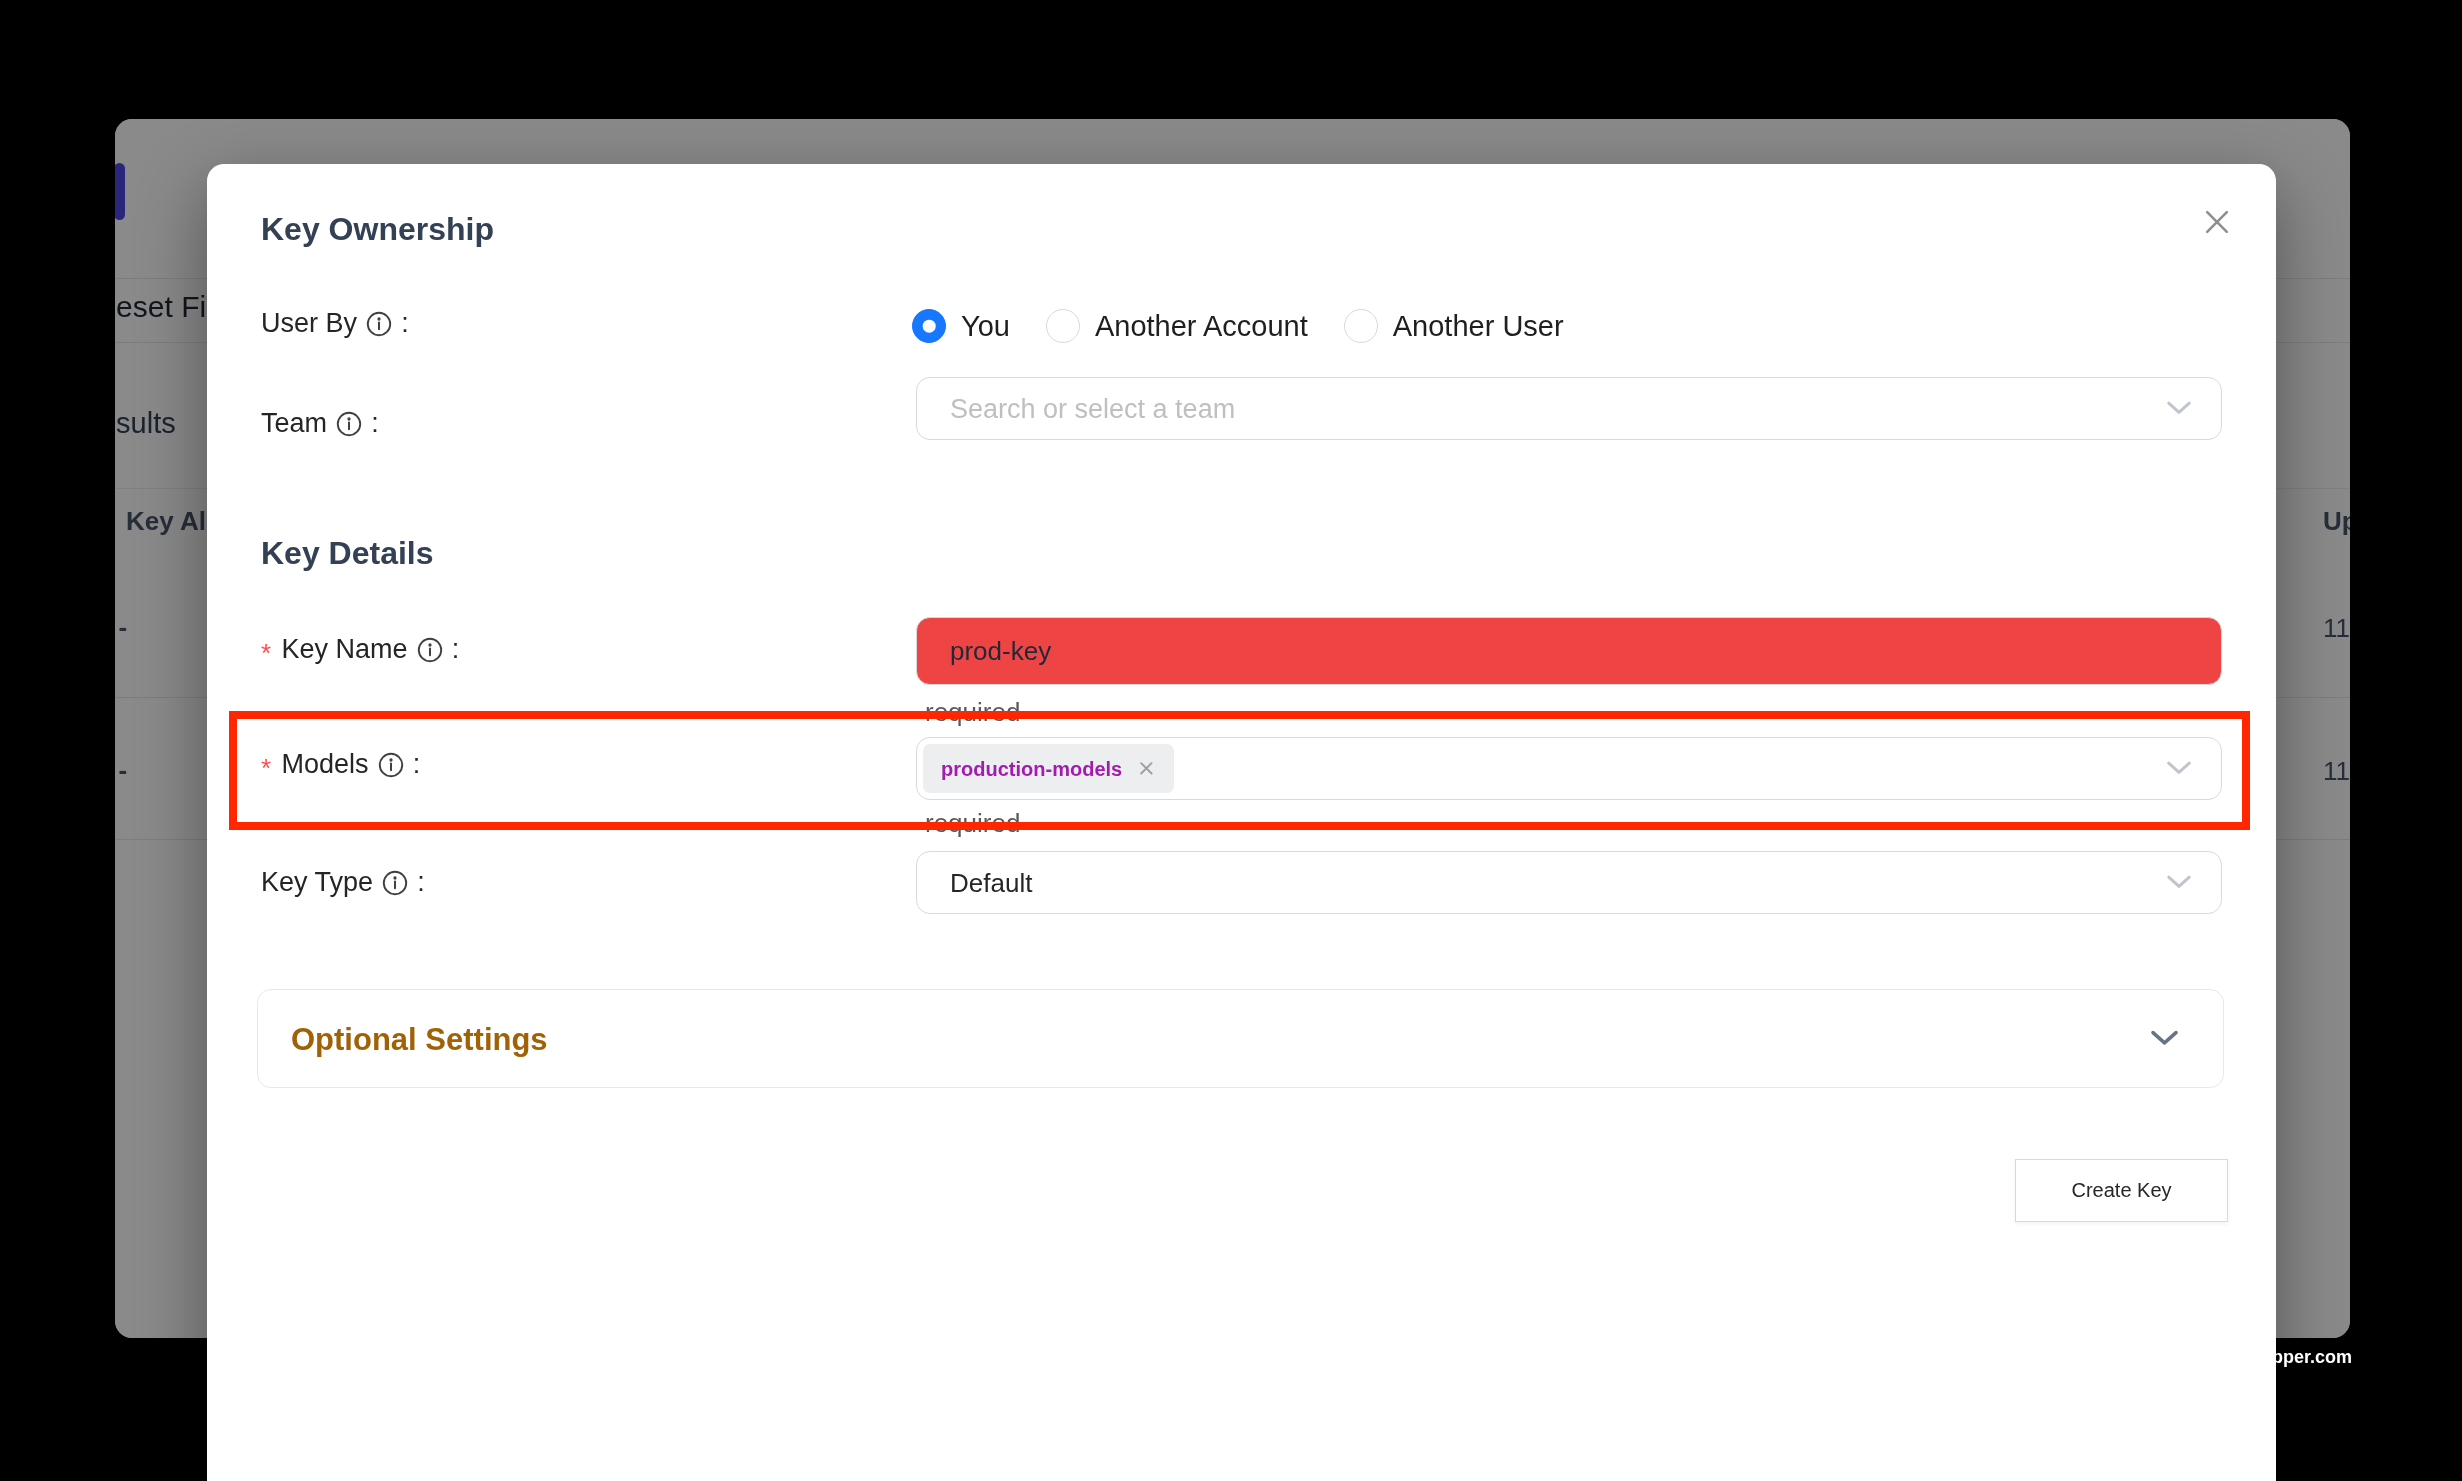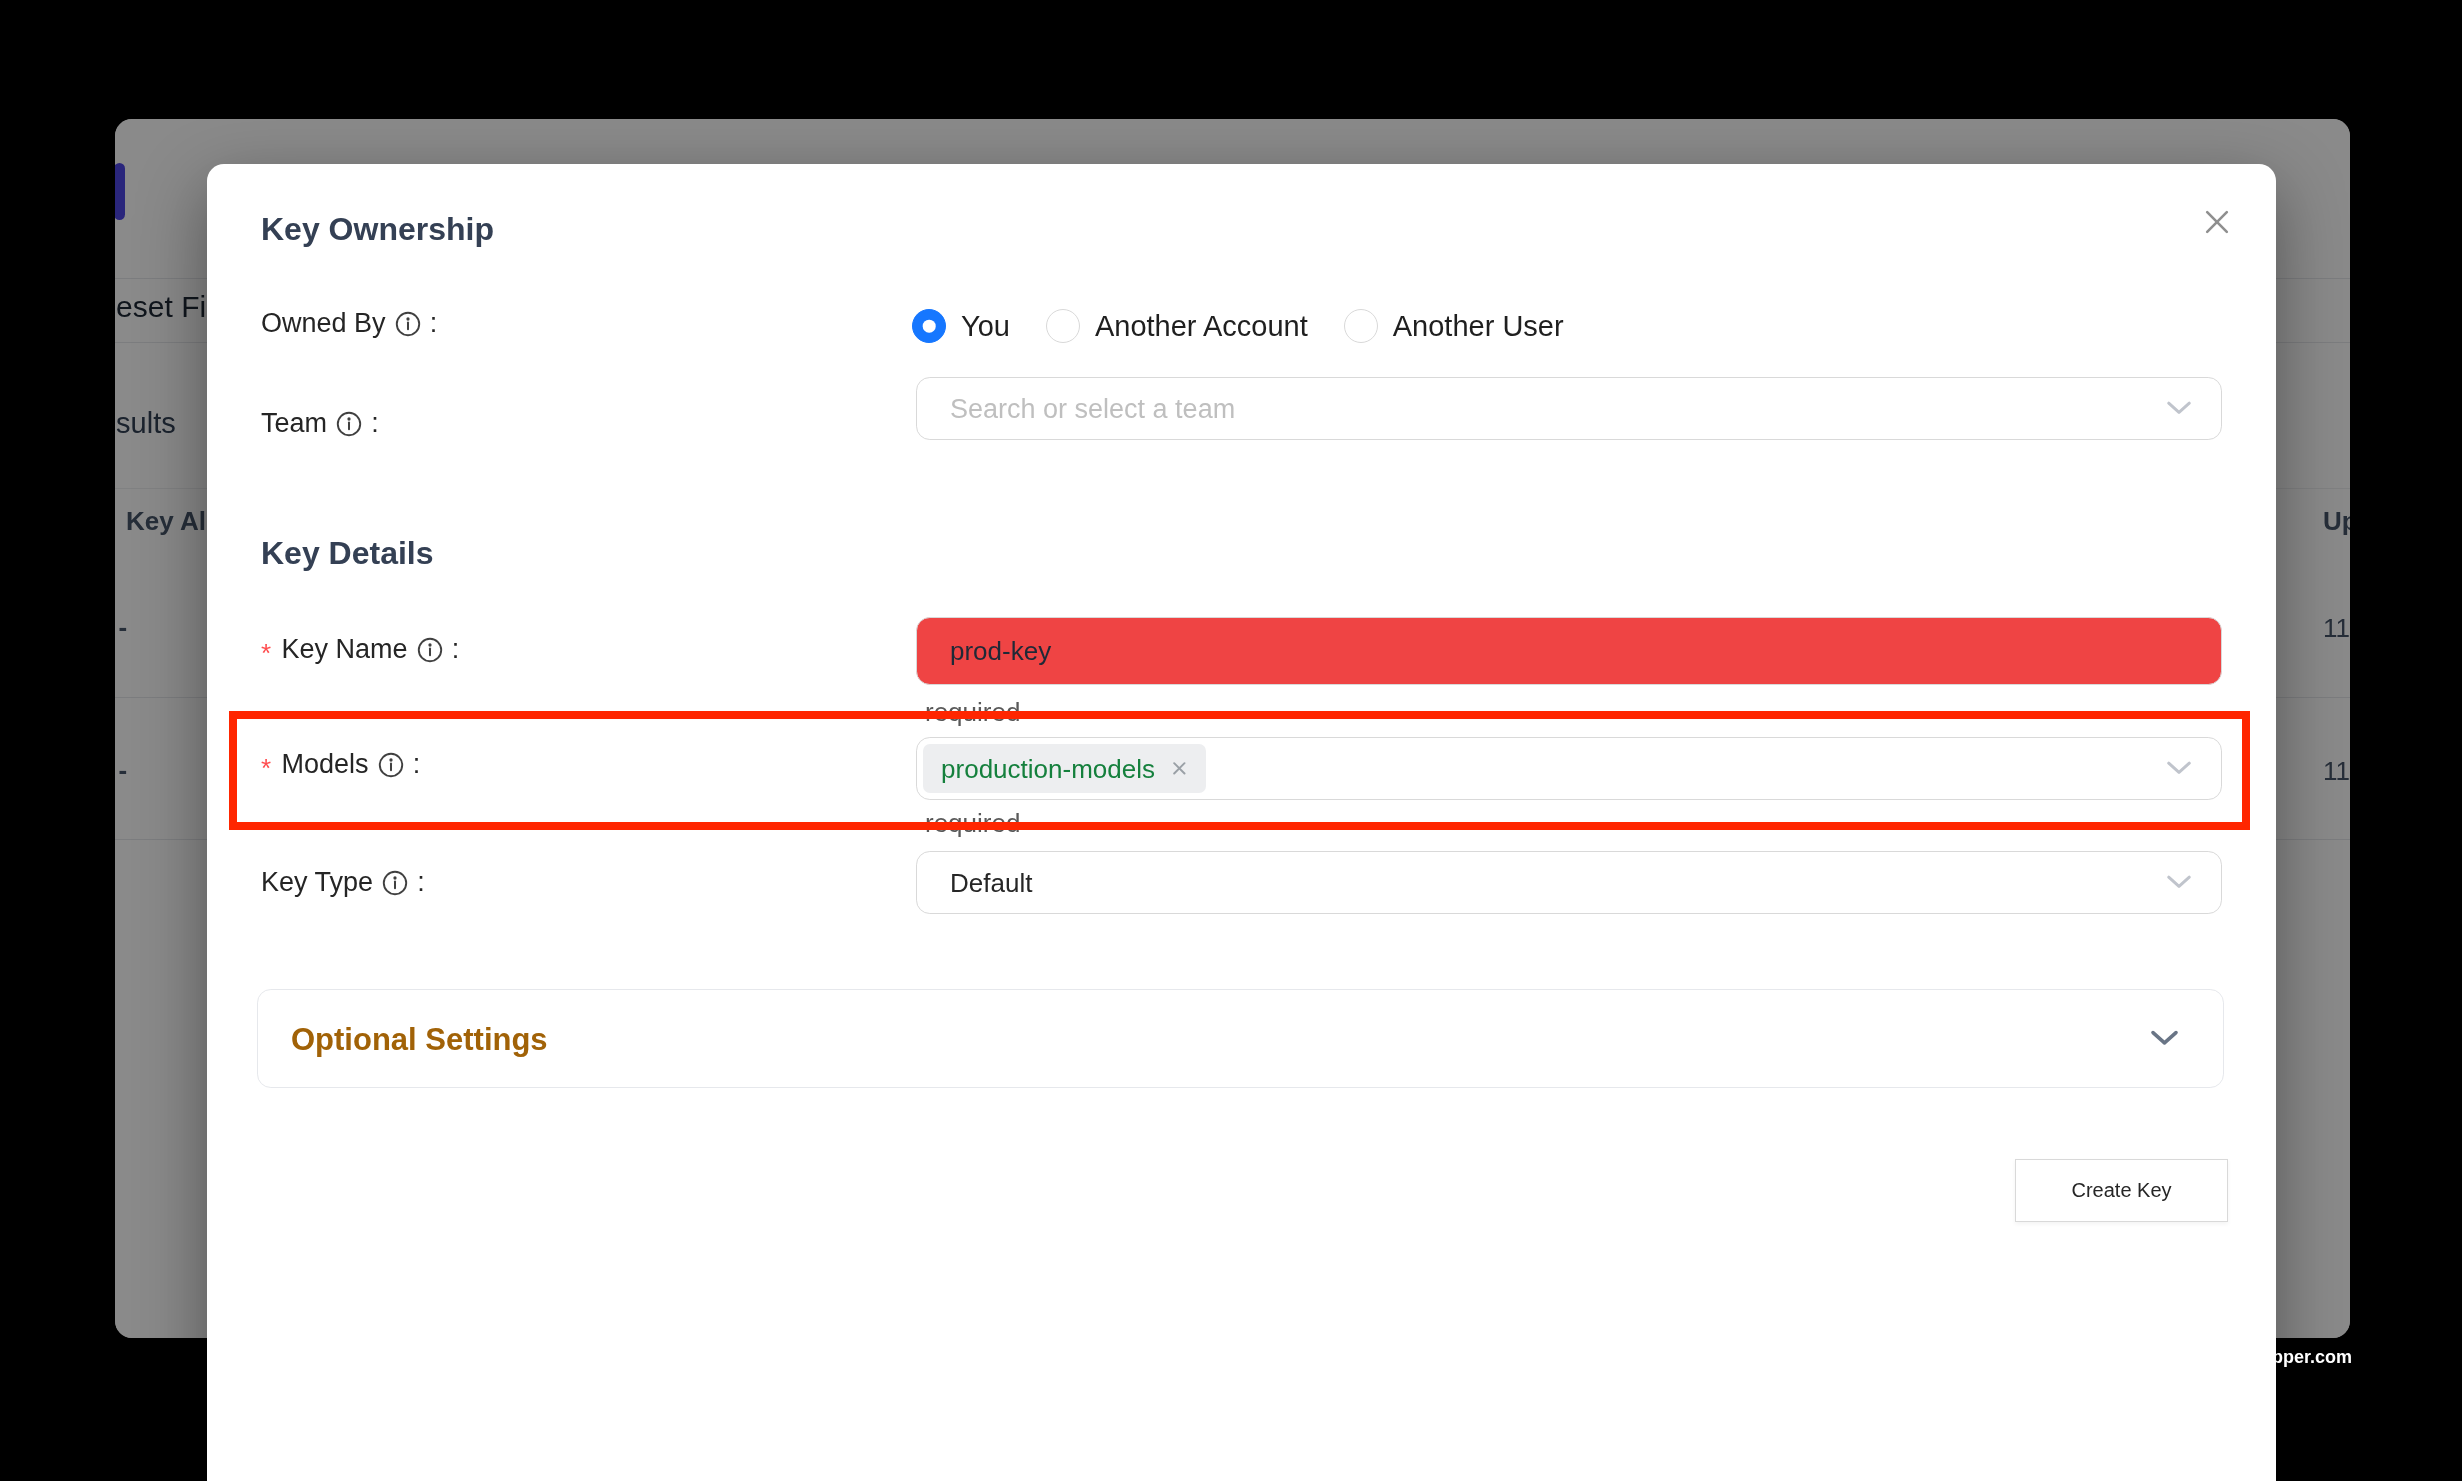--- a/index.html
+++ b/index.html
@@ -53,21 +53,21 @@
   .select-text.placeholder { font-size: 27px; color: #bfbfbf; }
   .chevron { position: absolute; right: 29px; top: 50%; transform: translateY(-50%); }
 
   .input-box { position: absolute; left: 709px; width: 1306px; height: 68px;
                border: 1.1px solid #d9d9d9; border-radius: 13.8px; background: #ef4444; }
   .validation { position: absolute; left: 718px; font-size: 26px; color: #595959; line-height: 1; }
 
   .tag { position: absolute; left: 5.7px; top: 6.3px; height: 49px; background: #edeef0;
          border-radius: 6.9px; display: flex; align-items: center; gap: 13.8px;
          padding: 0 17px 0 18.4px; }
-  .tag-text { font-size: 26px; color: #15803d; line-height: 1; white-space: nowrap; }
+  .tag-text { font-size: 20px; color: #a21caf; line-height: 1; white-space: nowrap; font-weight: bold; }
   .tag-close { display: inline-flex; cursor: pointer; }
 
   .opt-panel { position: absolute; left: 50px; top: 825px; width: 1967px; height: 99px;
                border: 1.1px solid #e6e8ec; border-radius: 13.8px; background: #fff; cursor: pointer; }
   .opt-title { position: absolute; left: 33px; top: 50%; transform: translateY(-50%);
                font-size: 31px; font-weight: 600; color: #a16207; line-height: 1; }
 
   .create-btn { position: absolute; left: 1808px; top: 995px; width: 213px; height: 63px;
                 background: #fff; border: 1.1px solid #d9d9d9; border-radius: 0;
                 display: flex; align-items: center; justify-content: center;
@@ -115,21 +115,21 @@
 
     <div class="close-btn">
       <span>
         <svg width="30" height="30" viewBox="0 0 52 52" fill="none">
           <path d="M9 9 L43 43 M43 9 L9 43" stroke="#8f8f8f" stroke-width="4.5" stroke-linecap="round"></path>
         </svg>
       </span>
     </div>
 
     <div class="field-label" style="top:146px">
-      <span>Owned By</span>
+      <span>User By</span>
       <span class="info-icon">
         <svg width="26" height="26" viewBox="0 0 44 44" fill="none">
           <circle cx="22" cy="22" r="19" stroke="#404040" stroke-width="3.2"></circle>
           <circle cx="22" cy="13.5" r="2.8" fill="#404040"></circle>
           <path d="M22 19.5 V31" stroke="#404040" stroke-width="3.4" stroke-linecap="round"></path>
         </svg>
       </span>
       <span>:</span>
     </div>
     <div class="radio-group">

